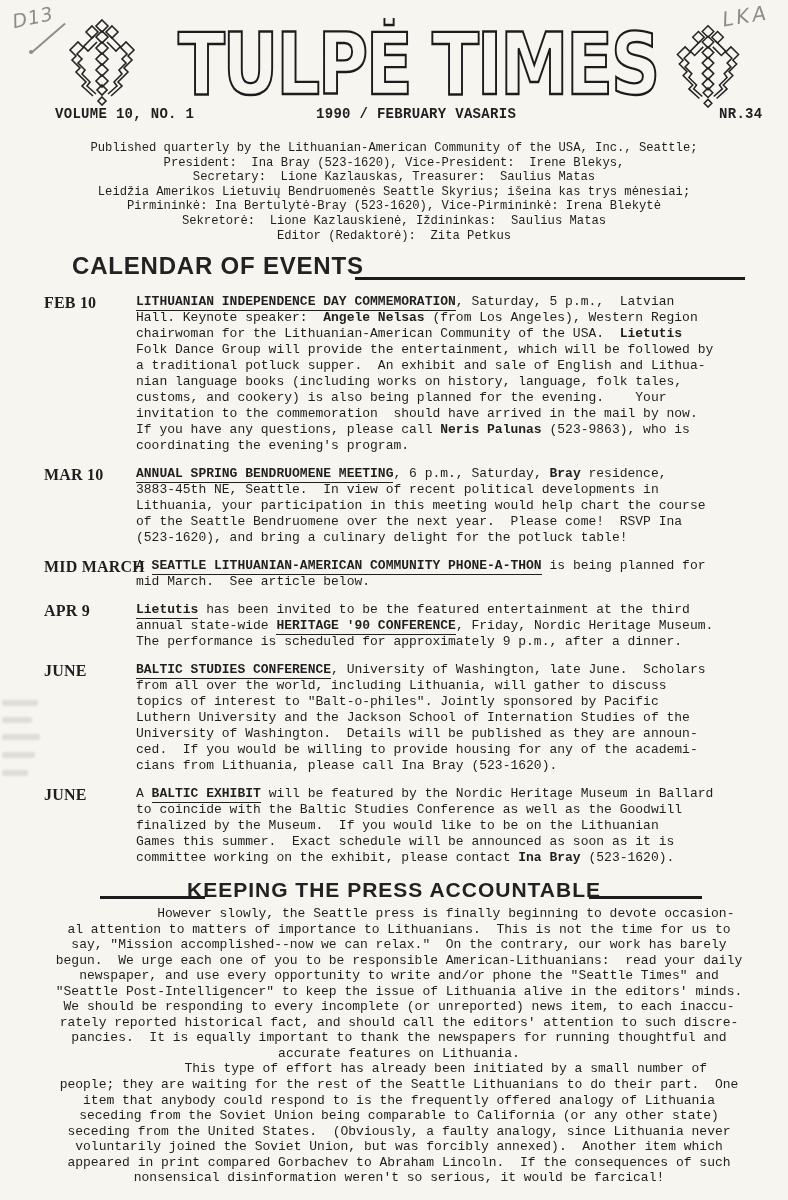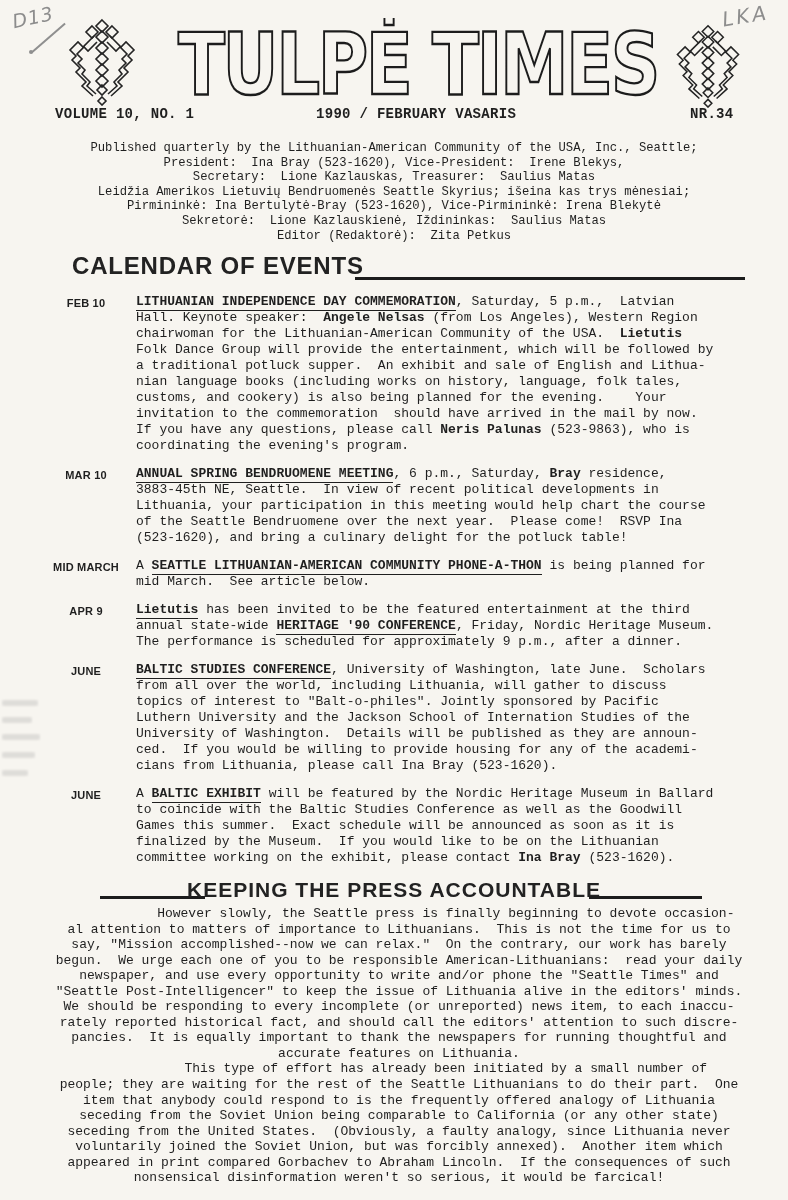--- a/index.html
+++ b/index.html
@@ -9,32 +9,32 @@
   
   .hand{position:absolute;color:#8d8d8d;font-family:"DejaVu Sans",sans-serif;font-style:italic;}
   #hand-tl{left:12px;top:6px;font-size:19px;transform:rotate(-12deg);letter-spacing:1px;}
   #hand-tr{left:722px;top:4px;font-size:20px;transform:rotate(-9deg);letter-spacing:3px;}
   #pencil-slash{position:absolute;left:31px;top:52px;width:45px;height:1.6px;background:#8f8f8f;
         transform:rotate(-41deg);transform-origin:left center;}
   #pencil-dot{position:absolute;left:29px;top:50px;width:4px;height:4px;border-radius:50%;background:#8f8f8f;}
   .orn{position:absolute;}
   #logo-svg{position:absolute;left:170px;top:18px;}
   .vol-row span{position:absolute;top:106px;font-weight:bold;font-size:14px;letter-spacing:0.3px;white-space:pre;}
-  #volume{left:55px;} #issue-date{left:316px;} #issue-number{left:670px;padding-left:20px;}
+  #volume{left:55px;} #issue-date{left:316px;} #issue-number{left:699px;padding-left:20px;}
   
   #masthead{position:absolute;left:40px;top:141px;width:708px;text-align:center;}
   .m-line{white-space:pre;font-size:12.2px;line-height:14.6px;}
   
   #cal-heading{position:absolute;left:72px;top:251px;font-family:"Liberation Sans",sans-serif;
         font-weight:bold;font-size:24px;line-height:30px;letter-spacing:0.8px;color:#222;}
   #cal-rule{position:absolute;left:355px;top:277px;width:390px;height:2.5px;background:#1c1c1c;}
   #events{position:absolute;left:44px;top:294px;width:700px;}
   .event{display:flex;margin-bottom:12px;}
-  .ev-label{width:84px;flex:0 0 84px;text-align:center;font-family:Liberation Sans, sans-serif;
-        font-weight:bold;font-size:11px;line-height:16px;padding-top:1px;letter-spacing:0.2px;white-space:nowrap;}
+  .ev-label{width:84px;flex:0 0 84px;font-family:Liberation Serif, serif;
+        font-weight:bold;font-size:16px;line-height:16px;padding-top:1px;letter-spacing:0.2px;white-space:nowrap;}
   .ev-body{margin-left:8px;width:594px;}
   .ev-line{white-space:pre;font-size:13px;line-height:16px;}
   .b{font-weight:bold;}
   .bu{font-weight:bold;border-bottom:1.6px solid #1f1f1f;padding-bottom:0.5px;}
   
   #press-heading{position:absolute;left:0;right:0;top:877px;text-align:center;
         font-family:"Liberation Sans",sans-serif;font-weight:bold;font-size:21px;line-height:26px;
         letter-spacing:1px;color:#222;}
   .press-rule{position:absolute;top:896px;height:2.5px;background:#1c1c1c;}
   #press-rule-l{left:100px;width:105px;}
@@ -152,22 +152,22 @@
           <div class="ev-line">University of Washington.  Details will be published as they are announ-</div>
           <div class="ev-line">ced.  If you would be willing to provide housing for any of the academi-</div>
           <div class="ev-line">cians from Lithuania, please call Ina Bray (523-1620).</div>
         </div>
       </div>
       <div class="event">
         <div class="ev-label">JUNE</div>
         <div class="ev-body">
           <div class="ev-line"><span class="">A </span><span class="bu">BALTIC EXHIBIT</span><span class=""> will be featured by the Nordic Heritage Museum in Ballard</span></div>
           <div class="ev-line">to coincide with the Baltic Studies Conference as well as the Goodwill</div>
+          <div class="ev-line">finalized by the Museum.  If you would like to be on the Lithuanian</div>
           <div class="ev-line">Games this summer.  Exact schedule will be announced as soon as it is</div>
-          <div class="ev-line">finalized by the Museum.  If you would like to be on the Lithuanian</div>
           <div class="ev-line"><span class="">committee working on the exhibit, please contact </span><span class="b">Ina Bray</span><span class=""> (523-1620).</span></div>
         </div>
       </div>
     </div>
 
   <div id="press-rule-l" class="press-rule"></div>
   <div id="press-heading">KEEPING THE PRESS ACCOUNTABLE</div>
   <div id="press-rule-r" class="press-rule"></div>
   <div id="press-body">
       <div class="p-line">            However slowly, the Seattle press is finally beginning to devote occasion-</div>

